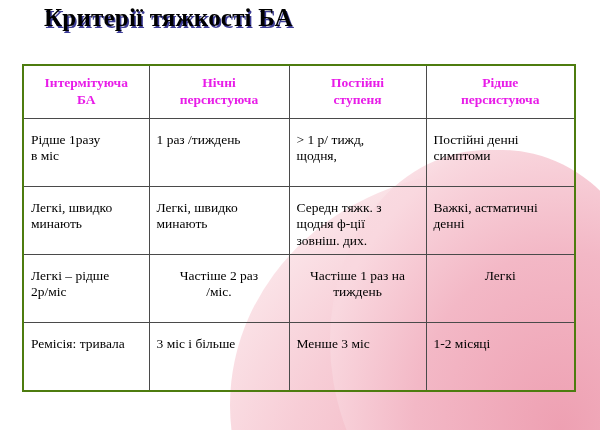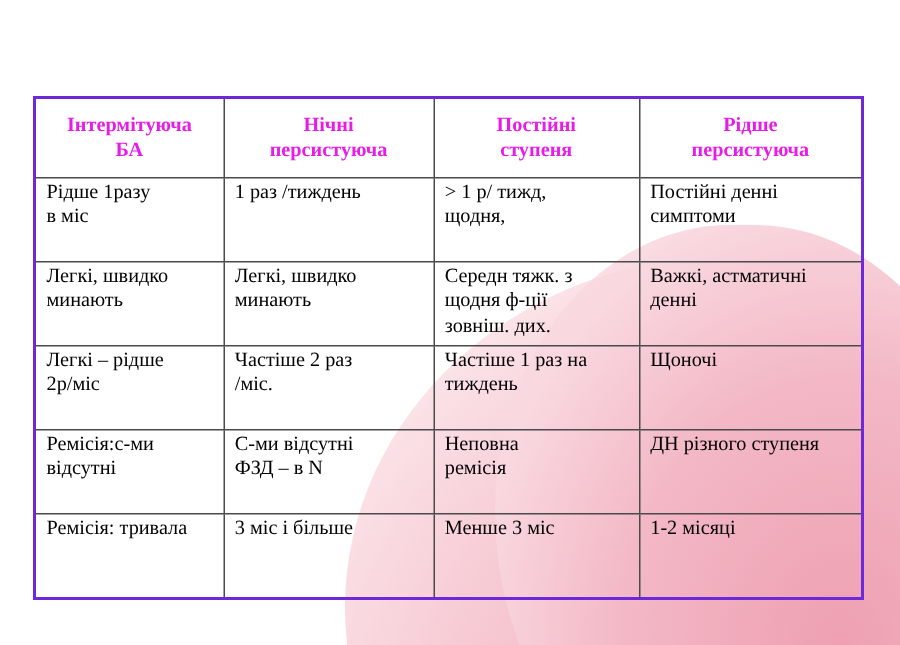--- a/index.html
+++ b/index.html
@@ -67,26 +67,26 @@
   }
 
   
   .criteria-table {
     position: absolute;
     left: 22px;
     top: 64px;
     width: 488px;
     border-collapse: collapse;
     table-layout: fixed;
-    border: 2px solid #6d28d9;
+    border: 2px solid #4d7c0f;
   }
   .criteria-table td,
   .criteria-table th {
     border: 1px solid #4a4a4a;
-    padding: 1px 7px 4px 7px;
+    padding: 13px 7px 4px 7px;
     vertical-align: top;
     font-size: 13.5px;
     line-height: 1.22;
     color: #000000;
     background: transparent;
     font-weight: normal;
   }
   .criteria-table thead th {
     color: #e81ce8;
     font-weight: bold;
@@ -98,33 +98,34 @@
     line-height: 1.25;
   }
   .criteria-table tbody td {
     height: 50px;
   }
   .col-1 { width: 126px; }
   .col-2 { width: 140px; }
   .col-3 { width: 137px; }
   .col-4 { width: 149px; }
 
-  .align-center { }
+  .align-center { text-align: center; }
   .align-left   { text-align: left; }
 
   .cell-line { display: block; }
 </style>
 </head>
 <body>
 
 <div id="slide">
 
   <div class="deco-blob"></div>
   <div class="deco-blob-2"></div>
 
+  <div class="slide-title">Критерії тяжкості БА</div>
 
   <table class="criteria-table">
     <colgroup>
       <col class="col-1">
       <col class="col-2">
       <col class="col-3">
       <col class="col-4">
     </colgroup>
     <thead>
       <tr id="header-row">
@@ -190,38 +191,21 @@
           </td>
           <td class="col-2 align-center">
             <span class="cell-line">Частіше 2 раз</span>
             <span class="cell-line">/міс.</span>
           </td>
           <td class="col-3 align-center">
             <span class="cell-line">Частіше 1 раз на</span>
             <span class="cell-line">тиждень</span>
           </td>
           <td class="col-4 align-center">
-            <span class="cell-line">Щоночі</span>
-          </td>
-        </tr>
-        <tr>
-          <td class="col-1 align-left">
-            <span class="cell-line">Ремісія:с-ми</span>
-            <span class="cell-line">відсутні</span>
-          </td>
-          <td class="col-2 align-left">
-            <span class="cell-line">С-ми відсутні</span>
-            <span class="cell-line">ФЗД – в N</span>
-          </td>
-          <td class="col-3 align-left">
-            <span class="cell-line">Неповна</span>
-            <span class="cell-line">ремісія</span>
-          </td>
-          <td class="col-4 align-left">
-            <span class="cell-line">ДН різного ступеня</span>
+            <span class="cell-line">Легкі</span>
           </td>
         </tr>
         <tr>
           <td class="col-1 align-left">
             <span class="cell-line">Ремісія: тривала</span>
           </td>
           <td class="col-2 align-left">
             <span class="cell-line">3 міс і більше</span>
           </td>
           <td class="col-3 align-left">

